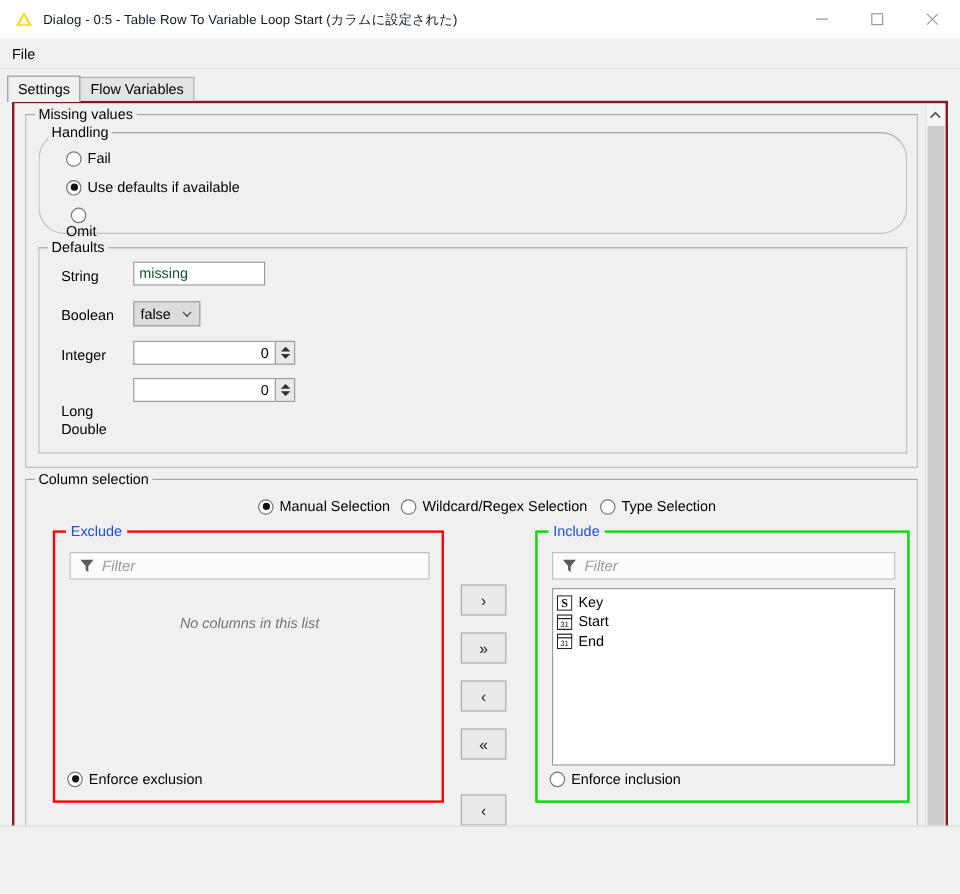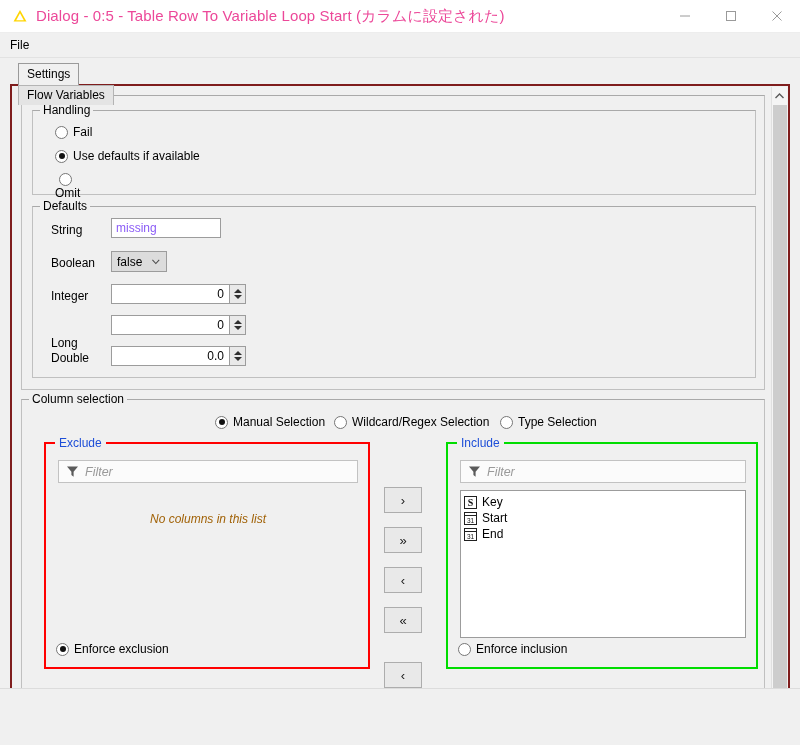--- a/index.html
+++ b/index.html
@@ -28,22 +28,22 @@
   }
   .title-icon {
     width: 16px;
     height: 16px;
     margin-left: 12px;
     margin-right: 8px;
     flex: 0 0 auto;
     display: block;
   }
   .title-text {
-    font-size: 15px;
-    color: #ec4899;
+    font-size: 11px;
+    color: #0f172a;
     white-space: nowrap;
     overflow: hidden;
     letter-spacing: 0.1px;
   }
   .wincontrols {
     position: absolute;
     right: 0;
     top: 0;
     height: 32px;
     display: flex;
@@ -72,27 +72,26 @@
   }
 
   
   .dialog-body {
     background: #f0f0f0;
     height: 689px;
     position: relative;
   }
   .tabstrip {
     position: absolute;
-    left: 18px;
+    left: 6px;
     top: 5px;
     height: 22px;
     display: flex;
-    align-items: flex-start;
+    align-items: center;
     z-index: 3;
-    flex-direction: column;
   }
   .tab {
     height: 19px;
     line-height: 19px;
     padding: 0 8px;
     font-size: 12px;
     background: #e4e4e4;
     border: 1px solid #b4b4b4;
     border-bottom: none;
     margin-right: -1px;
@@ -184,21 +183,21 @@
     font-size: 12px;
     color: #000;
   }
   .textfield {
     position: absolute;
     background: #ffffff;
     border: 1px solid #9c9c9c;
     box-sizing: border-box;
     font-family: "Liberation Sans", sans-serif;
     font-size: 12px;
-    color: #8b5cf6;
+    color: #14532d;
     padding: 0 4px;
     display: flex;
     align-items: center;
   }
   .combo {
     position: absolute;
     background: #dcdcdc;
     border: 1px solid #9c9c9c;
     box-sizing: border-box;
     font-size: 12px;
@@ -295,21 +294,21 @@
     overflow: hidden;
   }
   .listbox.empty {
     background: transparent;
     border: none;
   }
   .emptymsg {
     text-align: center;
     font-style: italic;
     font-size: 12px;
-    color: #a16207;
+    color: #737373;
     margin-top: 22px;
   }
   .litem {
     display: flex;
     align-items: center;
     height: 16px;
     padding-left: 3px;
     font-size: 12px;
     color: #000;
   }
@@ -407,21 +406,21 @@
     <div class="tab">Flow Variables</div>
   </div>
 
   <div class="tabpanel">
     <div class="scrollhost">
       <div class="content">
 
         <div class="group" style="left:8px; top:8px; width:744px; height:295px;">
           <div class="glabel">Missing values</div>
 
-          <div class="group" style="left:10px; top:14px; width:724px; height:85px;">
+          <div class="group" style="left:10px; top:14px; width:724px; height:85px;border-radius:22px;">
             <div class="glabel">Handling</div>
 
             <div class="radio" style="position:absolute; left:22px; top:14px;">
               <span class="dot" style="border-color:#767676;"></span>
               <span>Fail</span>
             </div>
             <div class="radio checked" style="position:absolute; left:22px; top:38px;">
               <span class="dot"></span>
               <span>Use defaults if available</span>
             </div>
@@ -459,27 +458,20 @@
             <div class="flabel" style="left:18px; top:129px;">Long</div>
             <div class="spinner" style="left:78px; top:108px; width:135px; height:20px;">
               <div class="sfield">0</div>
               <div class="sbtns">
                 <span class="tri-up"></span>
                 <span class="tri-dn"></span>
               </div>
             </div>
 
             <div class="flabel" style="left:18px; top:144px;">Double</div>
-            <div class="spinner" style="left:78px; top:139px; width:135px; height:20px;">
-              <div class="sfield">0.0</div>
-              <div class="sbtns">
-                <span class="tri-up"></span>
-                <span class="tri-dn"></span>
-              </div>
-            </div>
           </div>
         </div>
 
         <div class="group" style="left:8px; top:312px; width:744px; height:322px;">
           <div class="glabel">Column selection</div>
 
           <div class="radio checked" style="position:absolute; left:193px; top:15px;">
             <span class="dot"></span>
             <span>Manual Selection</span>
           </div>

